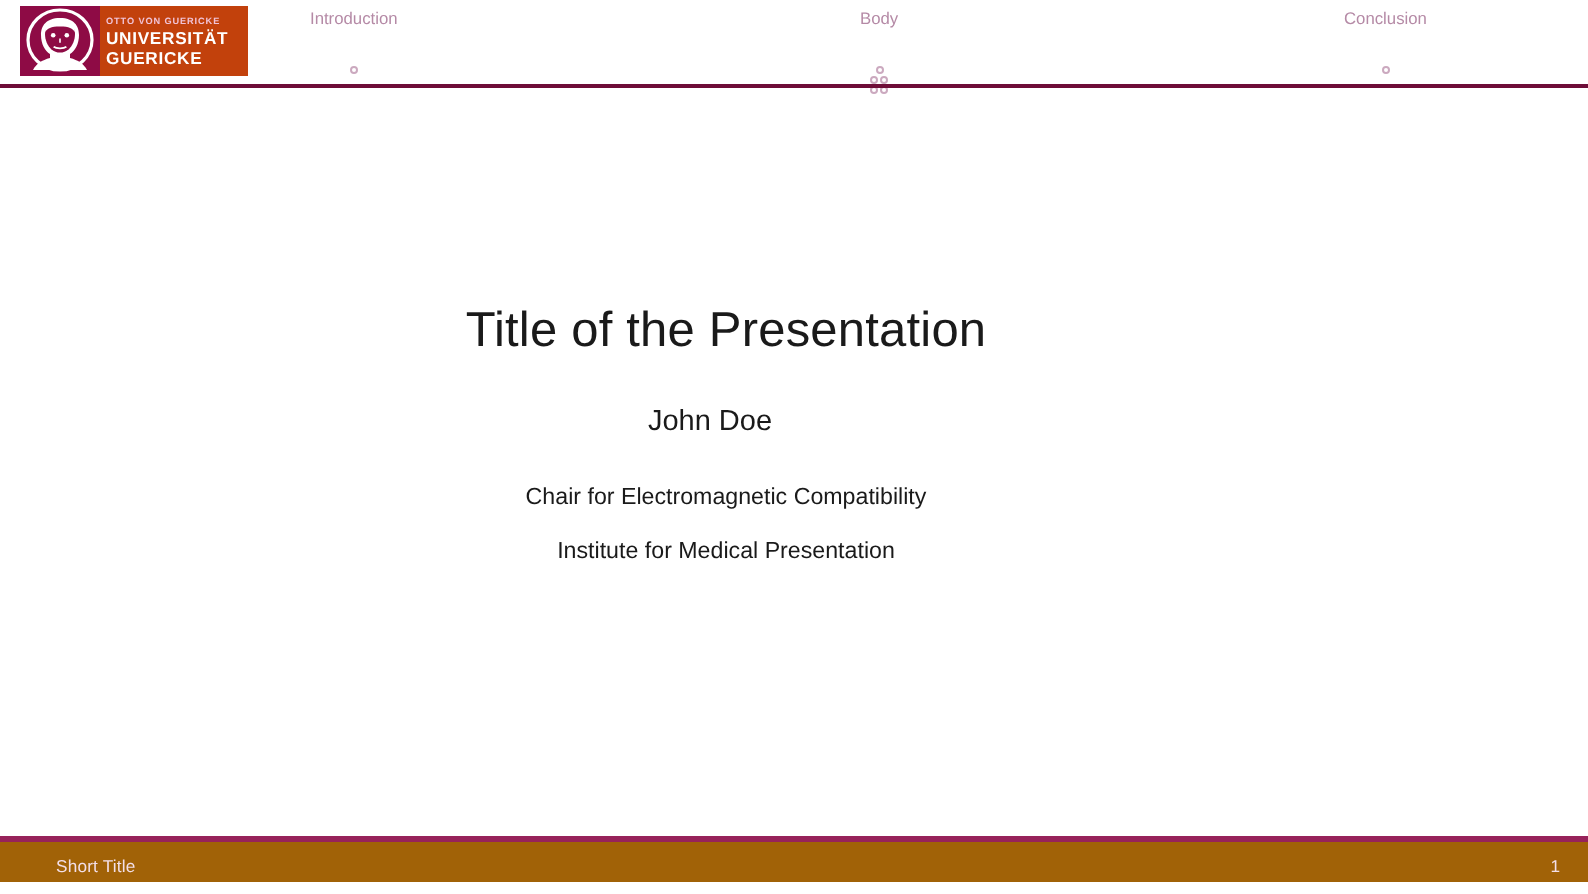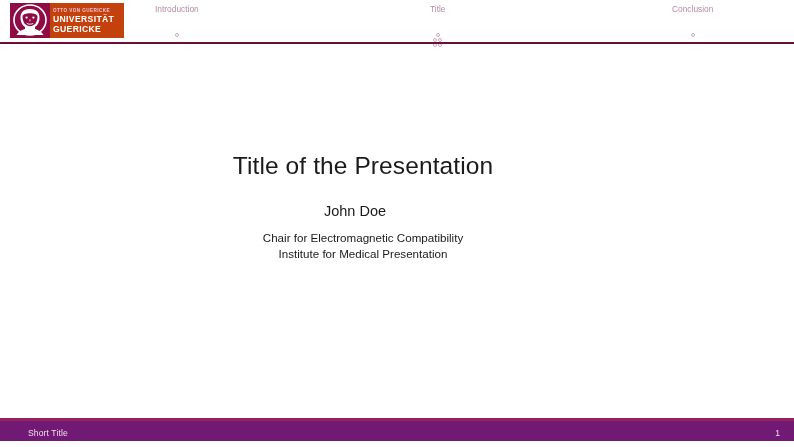--- a/index.html
+++ b/index.html
@@ -153,21 +153,21 @@
     color: #1a1a1a;
   }
   .affil {
     position: absolute;
     left: 0; right: 0;
     top: 186px;
     font-size: 11.6px;
     color: #1a1a1a;
     line-height: 15.6px;
   }
-  .affil div { margin: 0; padding: 0; }
+  .affil div { margin: 11px; padding: 0; }
   .datetxt {
     position: absolute;
     left: 0; right: 0;
     top: 238px;
     font-size: 11.6px;
     color: #1a1a1a;
   }
 
   
   .foot-thin {
@@ -177,21 +177,21 @@
     width: 794px;
     height: 3px;
     background: #97225a;
   }
   .footbar {
     position: absolute;
     left: 0;
     top: 421px;
     width: 794px;
     height: 20px;
-    background: #701a75;
+    background: #a16207;
   }
   .foot-left {
     position: absolute;
     left: 28px;
     top: 7px;
     font-size: 8.6px;
     color: #f3dfe9;
     letter-spacing: 0.1px;
   }
   .foot-right {
@@ -237,21 +237,21 @@
       <div class="nav-sec" style="left:25px;">
         <span class="nav-label">Introduction</span>
         <div class="mini-rows">
           <div class="mini-row">
               <span class="mini"></span>
             </div>
         </div>
       </div>
 
       <div class="nav-sec" style="left:300px;">
-        <span class="nav-label">Title</span>
+        <span class="nav-label">Body</span>
         <div class="mini-rows">
           <div class="mini-row">
               <span class="mini"></span>
             </div>
           <div class="mini-row">
               <span class="mini"></span>
               <span class="mini"></span>
             </div>
           <div class="mini-row">
               <span class="mini"></span>

